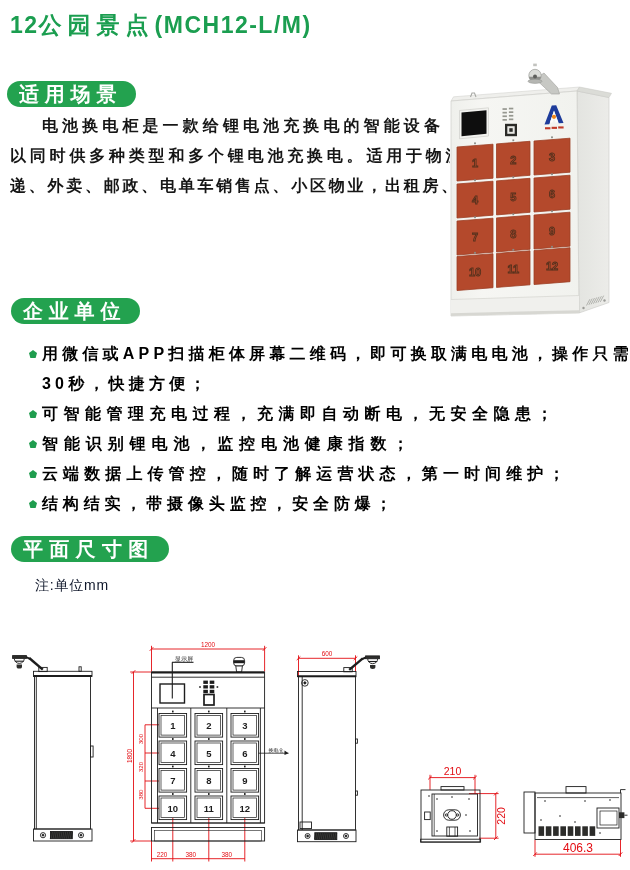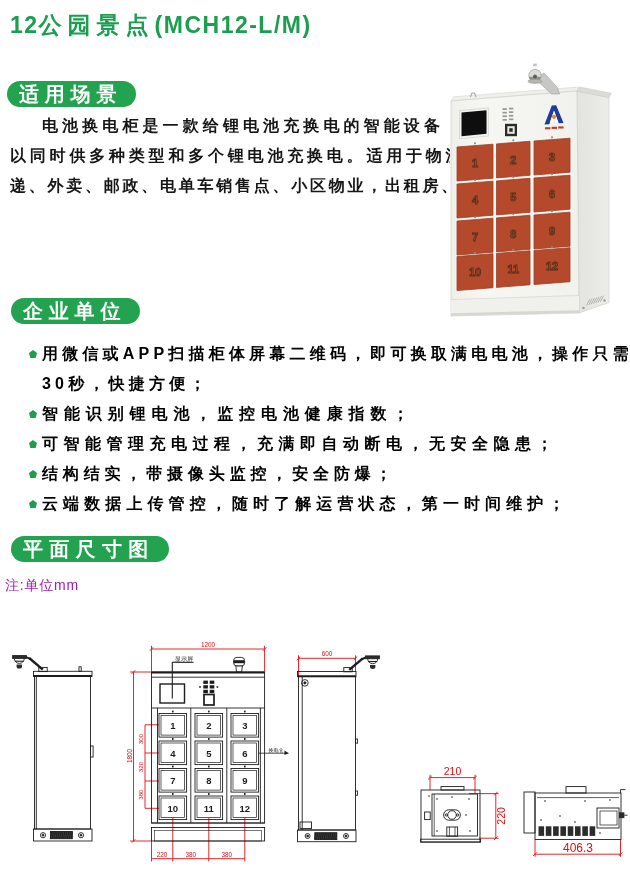--- a/index.html
+++ b/index.html
@@ -5,21 +5,21 @@
 <style>
 html,body{margin:0;padding:0}
 body{width:630px;height:870px;background:#ffffff;font-family:"Liberation Sans",sans-serif;position:relative;overflow:hidden}
 .abs{position:absolute}
 .title{left:10px;top:10px;font-size:23px;font-weight:bold;color:#1b9e50;letter-spacing:1.5px;white-space:nowrap}
 .badge{background:#23a24f;color:#fff;font-weight:bold;font-size:20px;height:26px;line-height:26.5px;border-radius:13px;padding:0 14px 0 12px;letter-spacing:5.8px;white-space:nowrap}
 .para{left:10px;top:111px;width:440px;overflow:hidden;height:124px;font-size:16px;line-height:30px;color:#161616;font-weight:bold;letter-spacing:3.3px;white-space:nowrap}
 .feat{left:10px;top:339px;width:618px;overflow:hidden;height:182px;font-size:16px;line-height:30px;color:#000000;font-weight:bold;letter-spacing:4.2px;white-space:nowrap}
 .feat .it{position:relative;padding-left:32px}
 .feat .b{position:absolute;left:19px;top:11px;width:8px;height:8px;background:#1f9d4e;clip-path:polygon(50% 0,100% 38%,83% 100%,17% 100%,0 38%)}
-.note{left:5px;top:577px;font-size:14px;color:#a21caf;letter-spacing:0.8px}
+.note{left:35px;top:577px;font-size:14px;color:#0f172a;letter-spacing:0.8px}
 </style>
 </head>
 <body>
 
 <div class="abs title">12<span style="letter-spacing:6px">公园景点</span>(MCH12-L/M)</div>
 
 <div class="abs badge" style="left:7px;top:81px">适用场景</div>
 
 <div class="abs para"><span style="display:inline-block;width:32px"></span><span style="letter-spacing:4.1px">电池换电柜是一款给锂电池充换电的智能设备，可</span><br><span style="letter-spacing:3.8px">以同时供多种类型和多个锂电池充换电。适用于物流、快</span><br><span style="letter-spacing:2.75px">递、外卖、邮政、电单车销售点、小区物业，出租房、工厂、</span><br></div>
 
@@ -144,24 +144,24 @@
       <line x1="600.3" y1="301.9" x2="603.7" y2="295.6" stroke="#a3a4a0" stroke-width="0.8"></line>
     </g>
 <circle cx="583.5" cy="308" r="1.2" fill="#9a9b97"></circle>
     <circle cx="604.5" cy="300.5" r="1.2" fill="#9a9b97"></circle>
 </svg>
 
 <div class="abs badge" style="left:11px;top:298px">企业单位</div>
 
 <div class="abs feat">
 <div class="it"><span class="b"></span>用微信或APP扫描柜体屏幕二维码，即可换取满电电池，操作只需<br>30秒，快捷方便；</div>
+<div class="it" style="letter-spacing:5.5px"><span class="b"></span>可智能管理充电过程，充满即自动断电，无安全隐患；</div>
 <div class="it" style="letter-spacing:5.9px"><span class="b"></span>智能识别锂电池，监控电池健康指数；</div>
-<div class="it" style="letter-spacing:5.5px"><span class="b"></span>可智能管理充电过程，充满即自动断电，无安全隐患；</div>
+<div class="it" style="letter-spacing:5.1px"><span class="b"></span>云端数据上传管控，随时了解运营状态，第一时间维护；</div>
 <div class="it" style="letter-spacing:4.85px"><span class="b"></span>结构结实，带摄像头监控，安全防爆；</div>
-<div class="it" style="letter-spacing:5.1px"><span class="b"></span>云端数据上传管控，随时了解运营状态，第一时间维护；</div>
 </div>
 
 <div class="abs badge" style="left:11px;top:536px;letter-spacing:6.3px">平面尺寸图</div>
 
 <div class="abs note">注:单位mm</div>
 
 <svg class="abs" style="left:0;top:618px" width="630" height="252" viewBox="0 618 630 252" id="draw">
 <g stroke="#1d1d1d" stroke-width="0.9" fill="none" font-family="Liberation Sans">
 
 <g>

